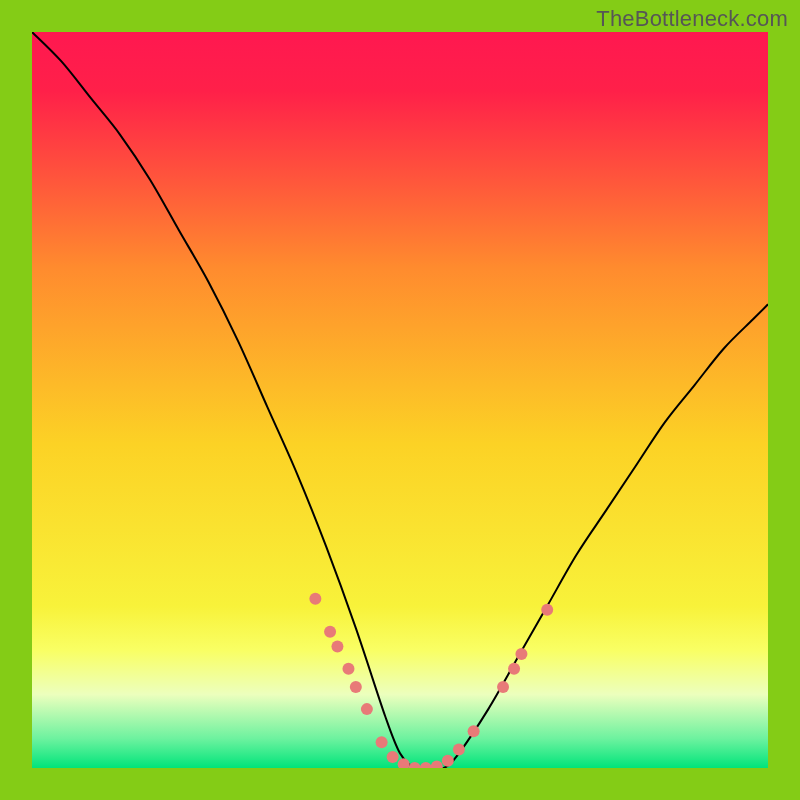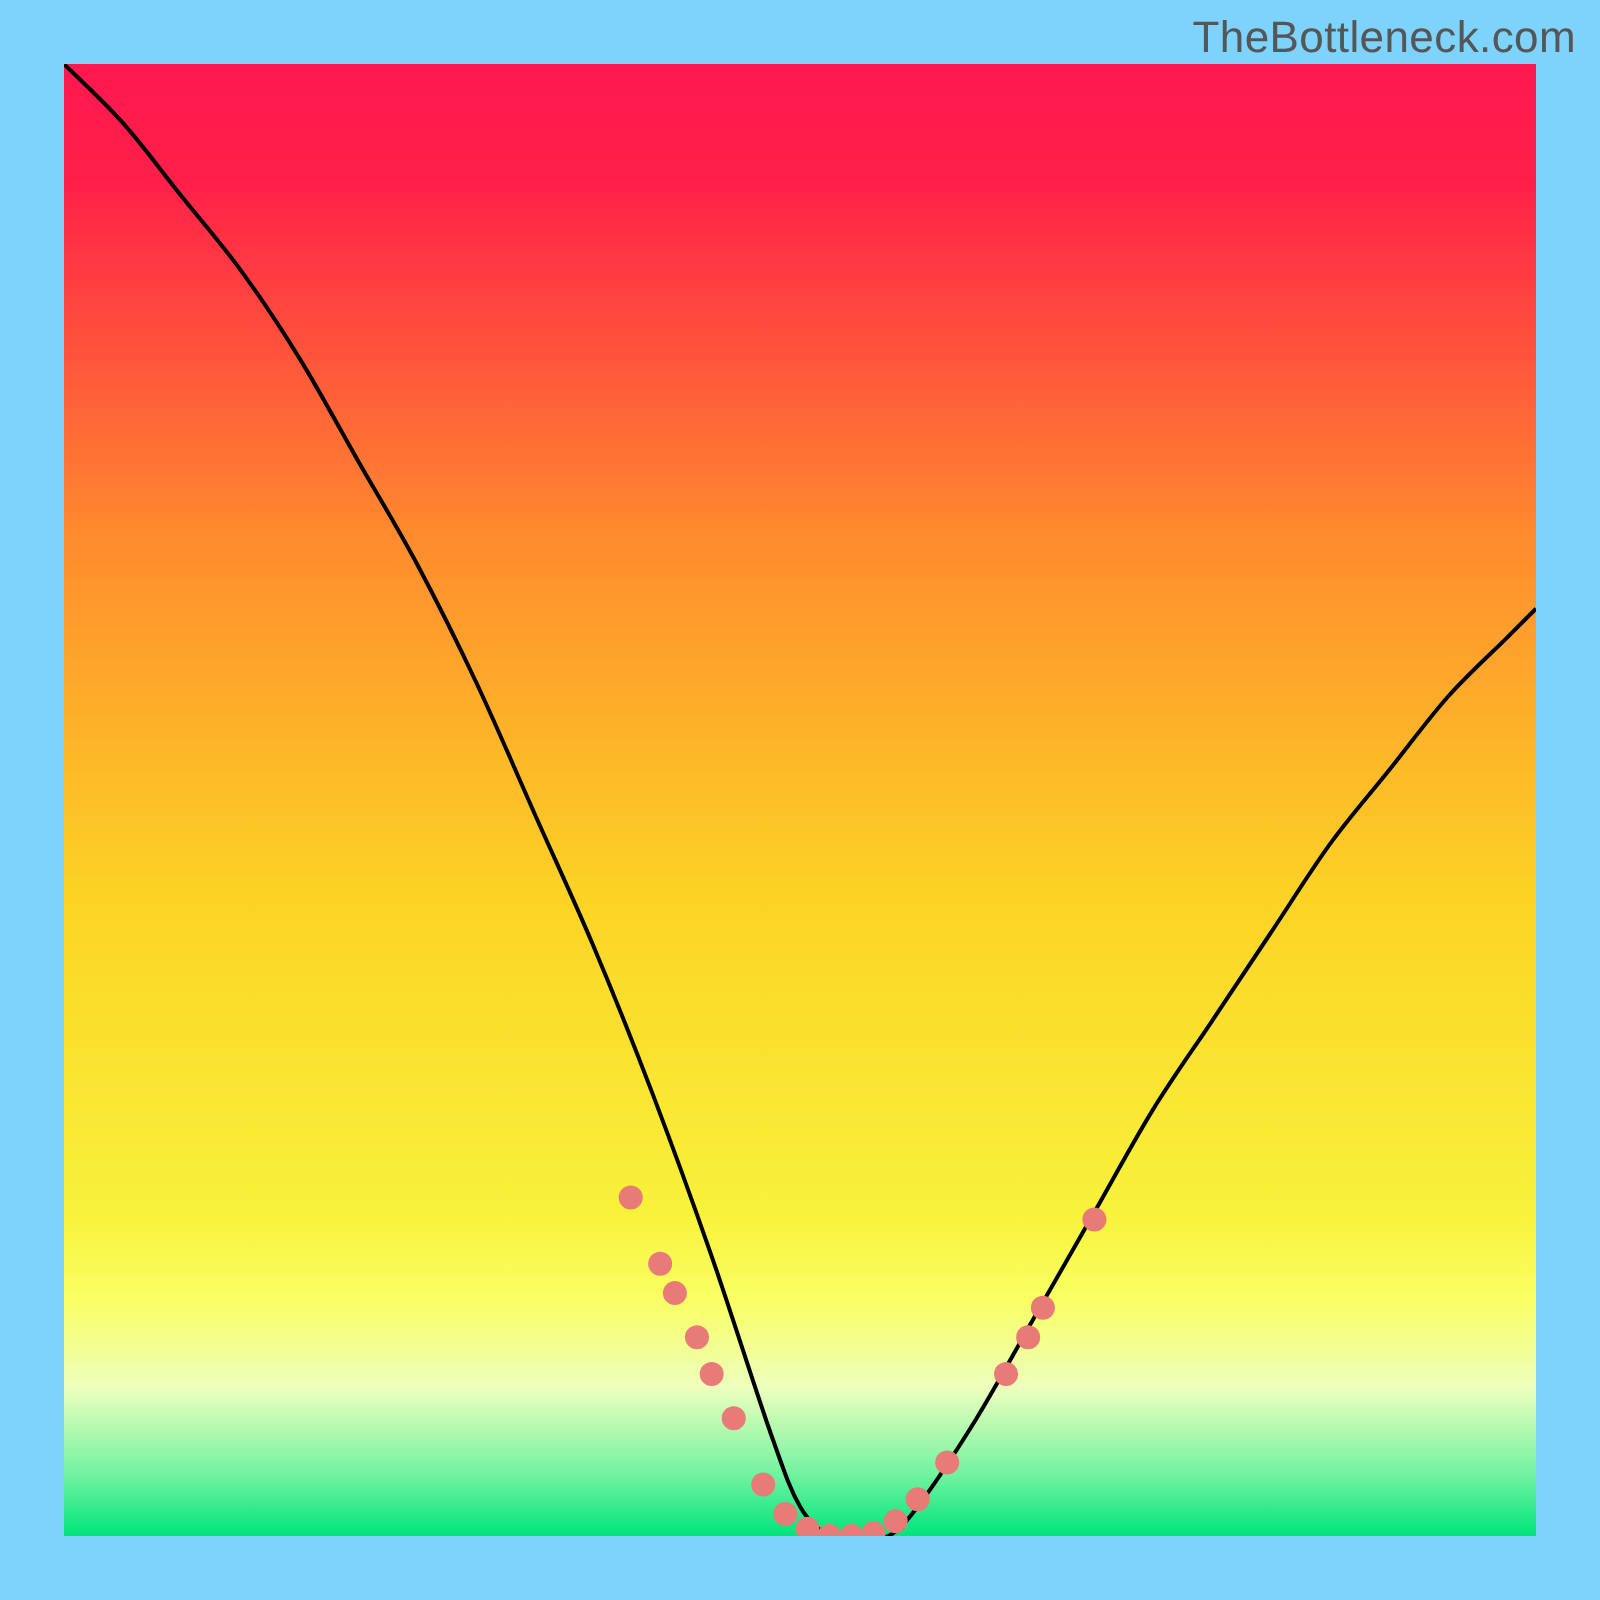--- a/index.html
+++ b/index.html
@@ -1,21 +1,21 @@
 <!DOCTYPE html>
 <html><head>
 <meta charset="utf-8">
 <style>
   * { margin: 0; padding: 0; box-sizing: border-box; }
   html, body { width: 800px; height: 800px; overflow: hidden; background: #000; }
   .frame {
     position: relative;
     width: 800px;
     height: 800px;
-    background: #7dd3fc;
+    background: #84cc16;
   }
   .watermark {
     position: absolute;
     top: 6px;
     right: 12px;
     font-family: Arial, Helvetica, sans-serif;
     font-size: 22px;
     color: #565656;
     font-weight: 500;
     letter-spacing: 0.2px;

